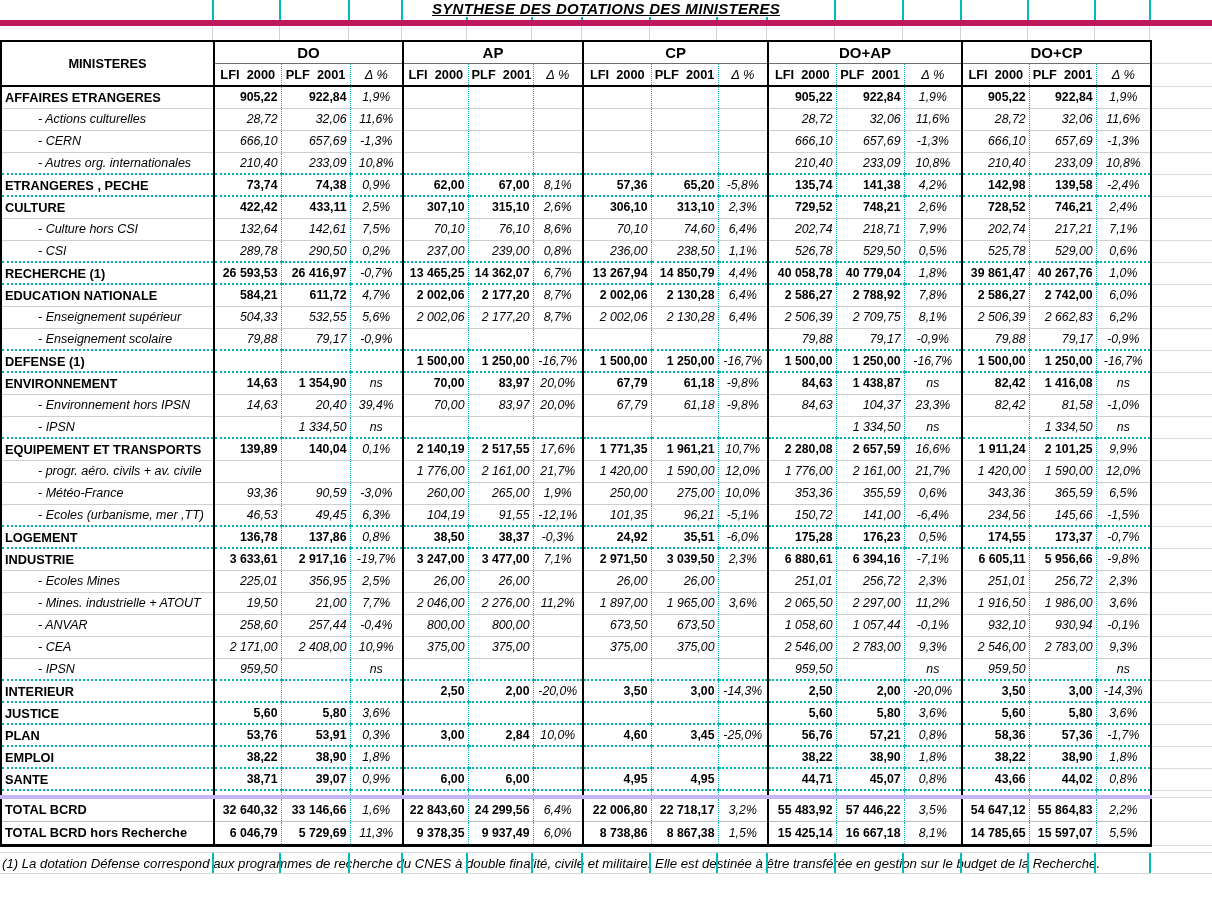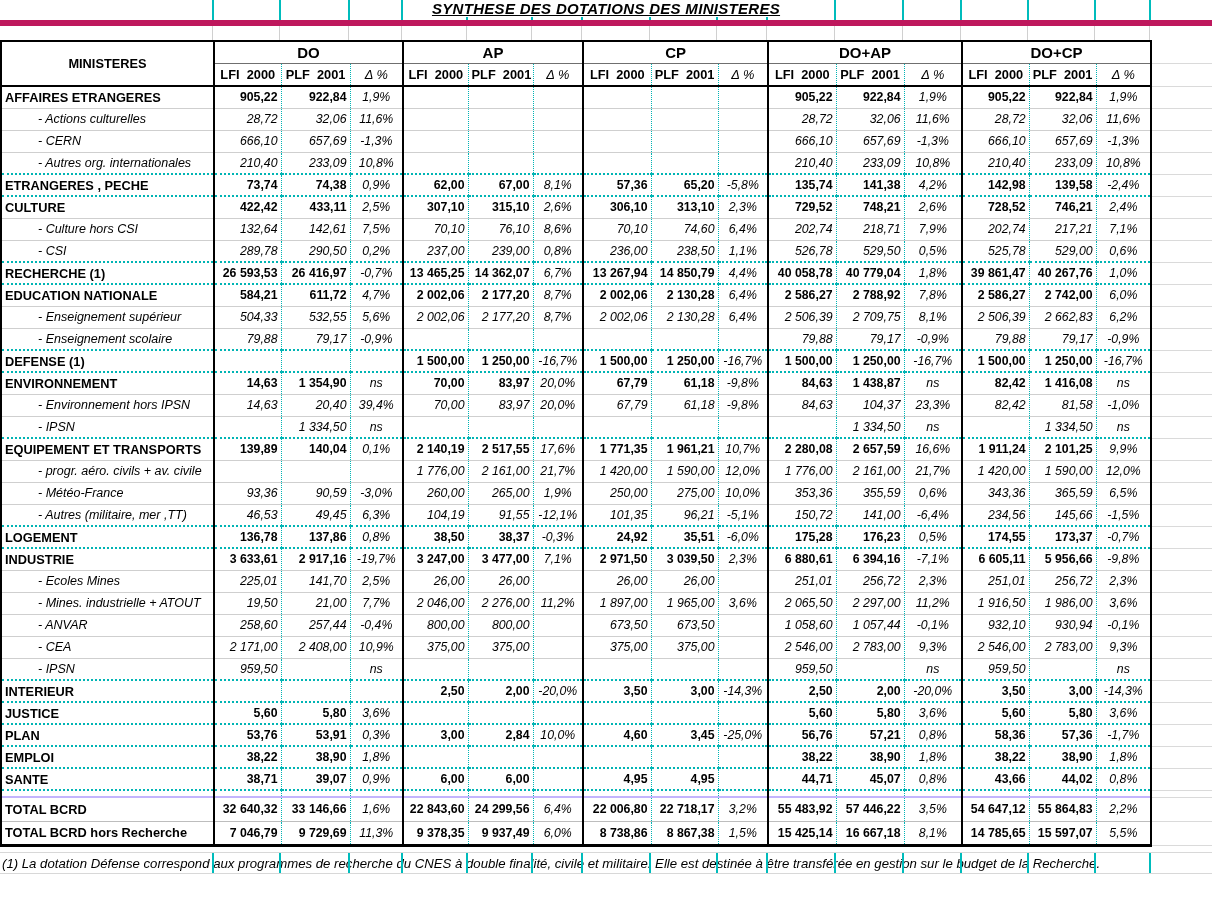--- a/index.html
+++ b/index.html
@@ -43,21 +43,21 @@
 
   tr.sec td   { border-top:2px dotted #00b4b4; }
   tr.sec .lab { font-weight:bold; }
   tr.sec .num { font-weight:bold; }
 
   tr.sub td   { border-top:1px solid #cfcfcf; font-style:italic; }
   tr.sub .lab { padding-left:36px; font-size:12.5px; }
 
   tr.blankrow td { border-top:2px dotted #00b4b4; height:7px; }
 
-  tr.total td   { border-top:2px solid #c4b5fd; height:24px; }
+  tr.total td   { border-top:4px solid #c4b5fd; height:24px; }
   tr.total .lab { font-weight:bold; }
   tr.total .num { font-weight:bold; }
   tr.total + tr.total td { border-top:1px solid #bdbdbd; }
   tbody tr:last-child td { border-bottom:3px solid #000; }
   td.shadow { box-shadow:6px 2px 0 #000; }
 
   
   td.trail { border-top:1px solid #dadada !important;
              border-bottom:1px solid #dadada !important; }
   thead td.trail0 { border-top:none !important; }
@@ -516,21 +516,21 @@
           <td class="pct vr-blk">10,0%</td>
           <td class="num vr-dot">353,36</td>
           <td class="num vr-dot">355,59</td>
           <td class="pct vr-blk">0,6%</td>
           <td class="num vr-dot">343,36</td>
           <td class="num vr-dot">365,59</td>
           <td class="pct vr-blk">6,5%</td>
           <td class="trail"></td>
         </tr>
         <tr class="sub">
-          <td class="lab vl-blk vr-blk">- Autres (militaire, mer ,TT)</td>
+          <td class="lab vl-blk vr-blk">- Ecoles (urbanisme, mer ,TT)</td>
           <td class="num vr-dot">46,53</td>
           <td class="num vr-dot">49,45</td>
           <td class="pct vr-blk">6,3%</td>
           <td class="num vr-dot">104,19</td>
           <td class="num vr-dot">91,55</td>
           <td class="pct vr-blk">-12,1%</td>
           <td class="num vr-dot">101,35</td>
           <td class="num vr-dot">96,21</td>
           <td class="pct vr-blk">-5,1%</td>
           <td class="num vr-dot">150,72</td>
@@ -575,21 +575,21 @@
           <td class="num vr-dot">6 394,16</td>
           <td class="pct vr-blk">-7,1%</td>
           <td class="num vr-dot">6 605,11</td>
           <td class="num vr-dot">5 956,66</td>
           <td class="pct vr-blk">-9,8%</td>
           <td class="trail"></td>
         </tr>
         <tr class="sub">
           <td class="lab vl-blk vr-blk">- Ecoles Mines</td>
           <td class="num vr-dot">225,01</td>
-          <td class="num vr-dot">141,70</td>
+          <td class="num vr-dot">356,95</td>
           <td class="pct vr-blk">2,5%</td>
           <td class="num vr-dot">26,00</td>
           <td class="num vr-dot">26,00</td>
           <td class="pct vr-blk"></td>
           <td class="num vr-dot">26,00</td>
           <td class="num vr-dot">26,00</td>
           <td class="pct vr-blk"></td>
           <td class="num vr-dot">251,01</td>
           <td class="num vr-dot">256,72</td>
           <td class="pct vr-blk">2,3%</td>
@@ -802,22 +802,22 @@
           <td class="num vr-dot">55 483,92</td>
           <td class="num vr-dot">57 446,22</td>
           <td class="pct vr-blk">3,5%</td>
           <td class="num vr-dot">54 647,12</td>
           <td class="num vr-dot">55 864,83</td>
           <td class="pct vr-blk shadow">2,2%</td>
           <td class="trail"></td>
         </tr>
         <tr class="total">
           <td class="lab vl-blk vr-blk">TOTAL BCRD hors Recherche</td>
-          <td class="num vr-dot">7 046,79</td>
-          <td class="num vr-dot">9 729,69</td>
+          <td class="num vr-dot">6 046,79</td>
+          <td class="num vr-dot">5 729,69</td>
           <td class="pct vr-blk">11,3%</td>
           <td class="num vr-dot">9 378,35</td>
           <td class="num vr-dot">9 937,49</td>
           <td class="pct vr-blk">6,0%</td>
           <td class="num vr-dot">8 738,86</td>
           <td class="num vr-dot">8 867,38</td>
           <td class="pct vr-blk">1,5%</td>
           <td class="num vr-dot">15 425,14</td>
           <td class="num vr-dot">16 667,18</td>
           <td class="pct vr-blk">8,1%</td>

